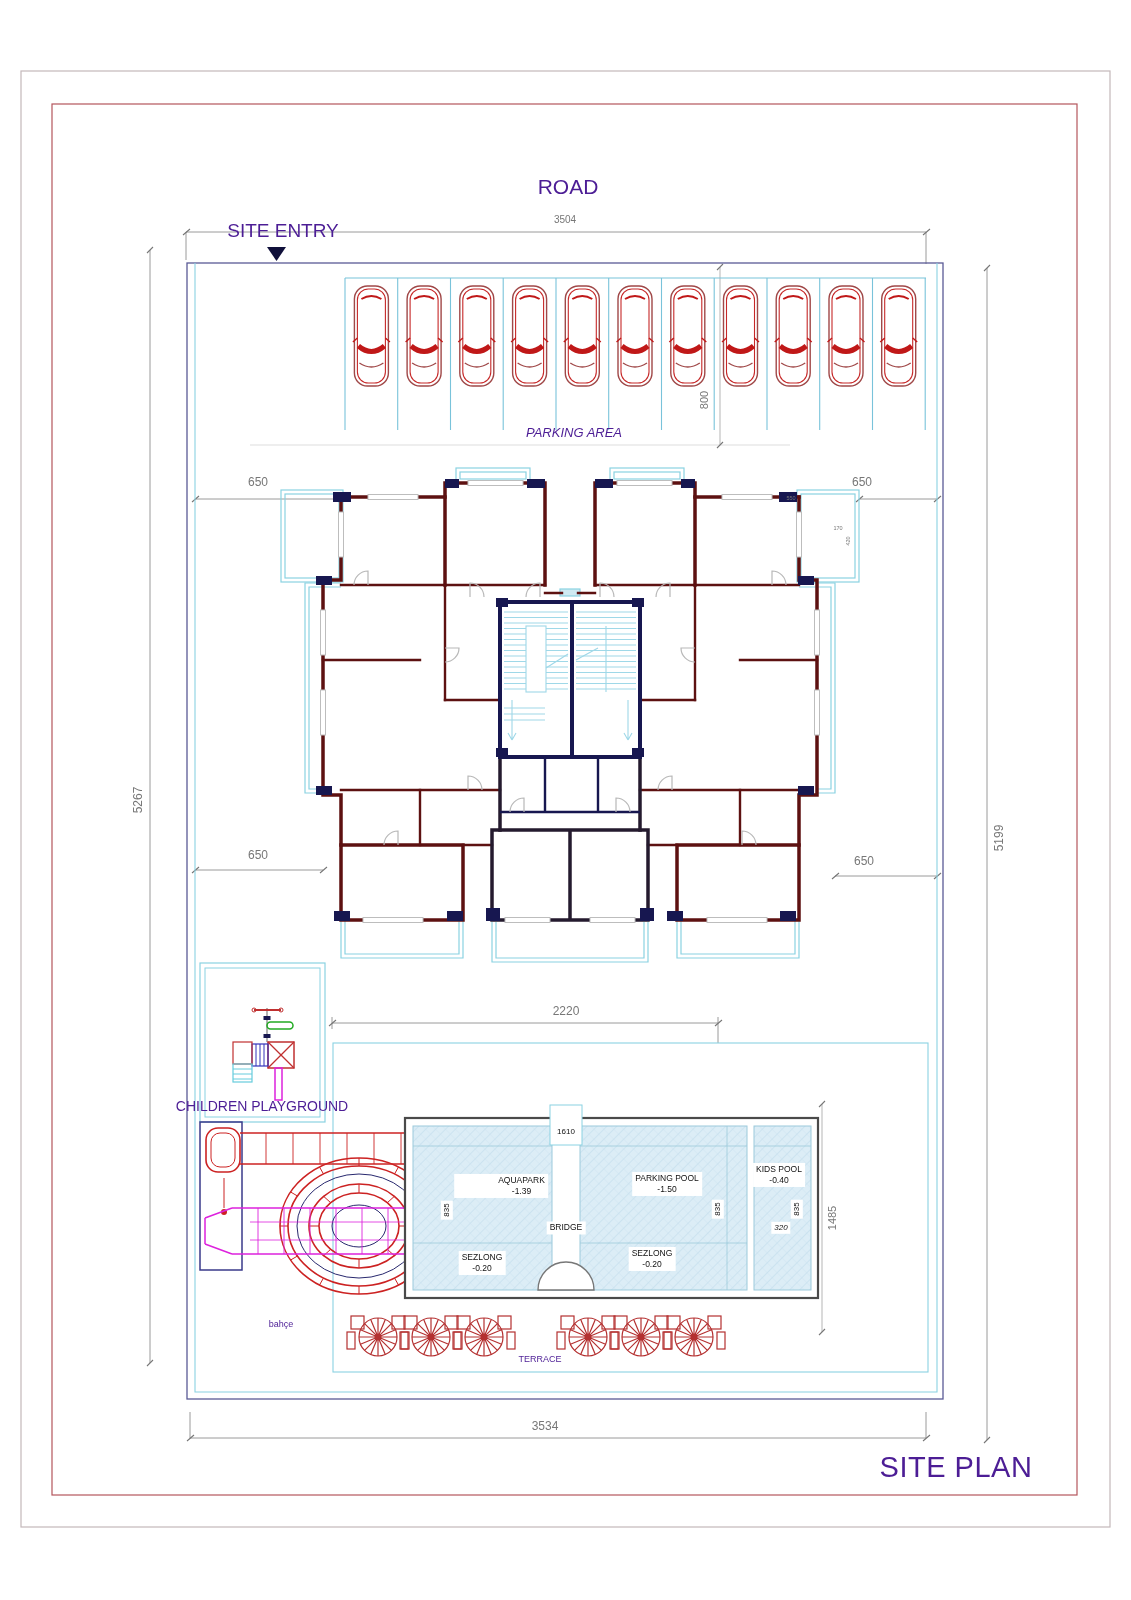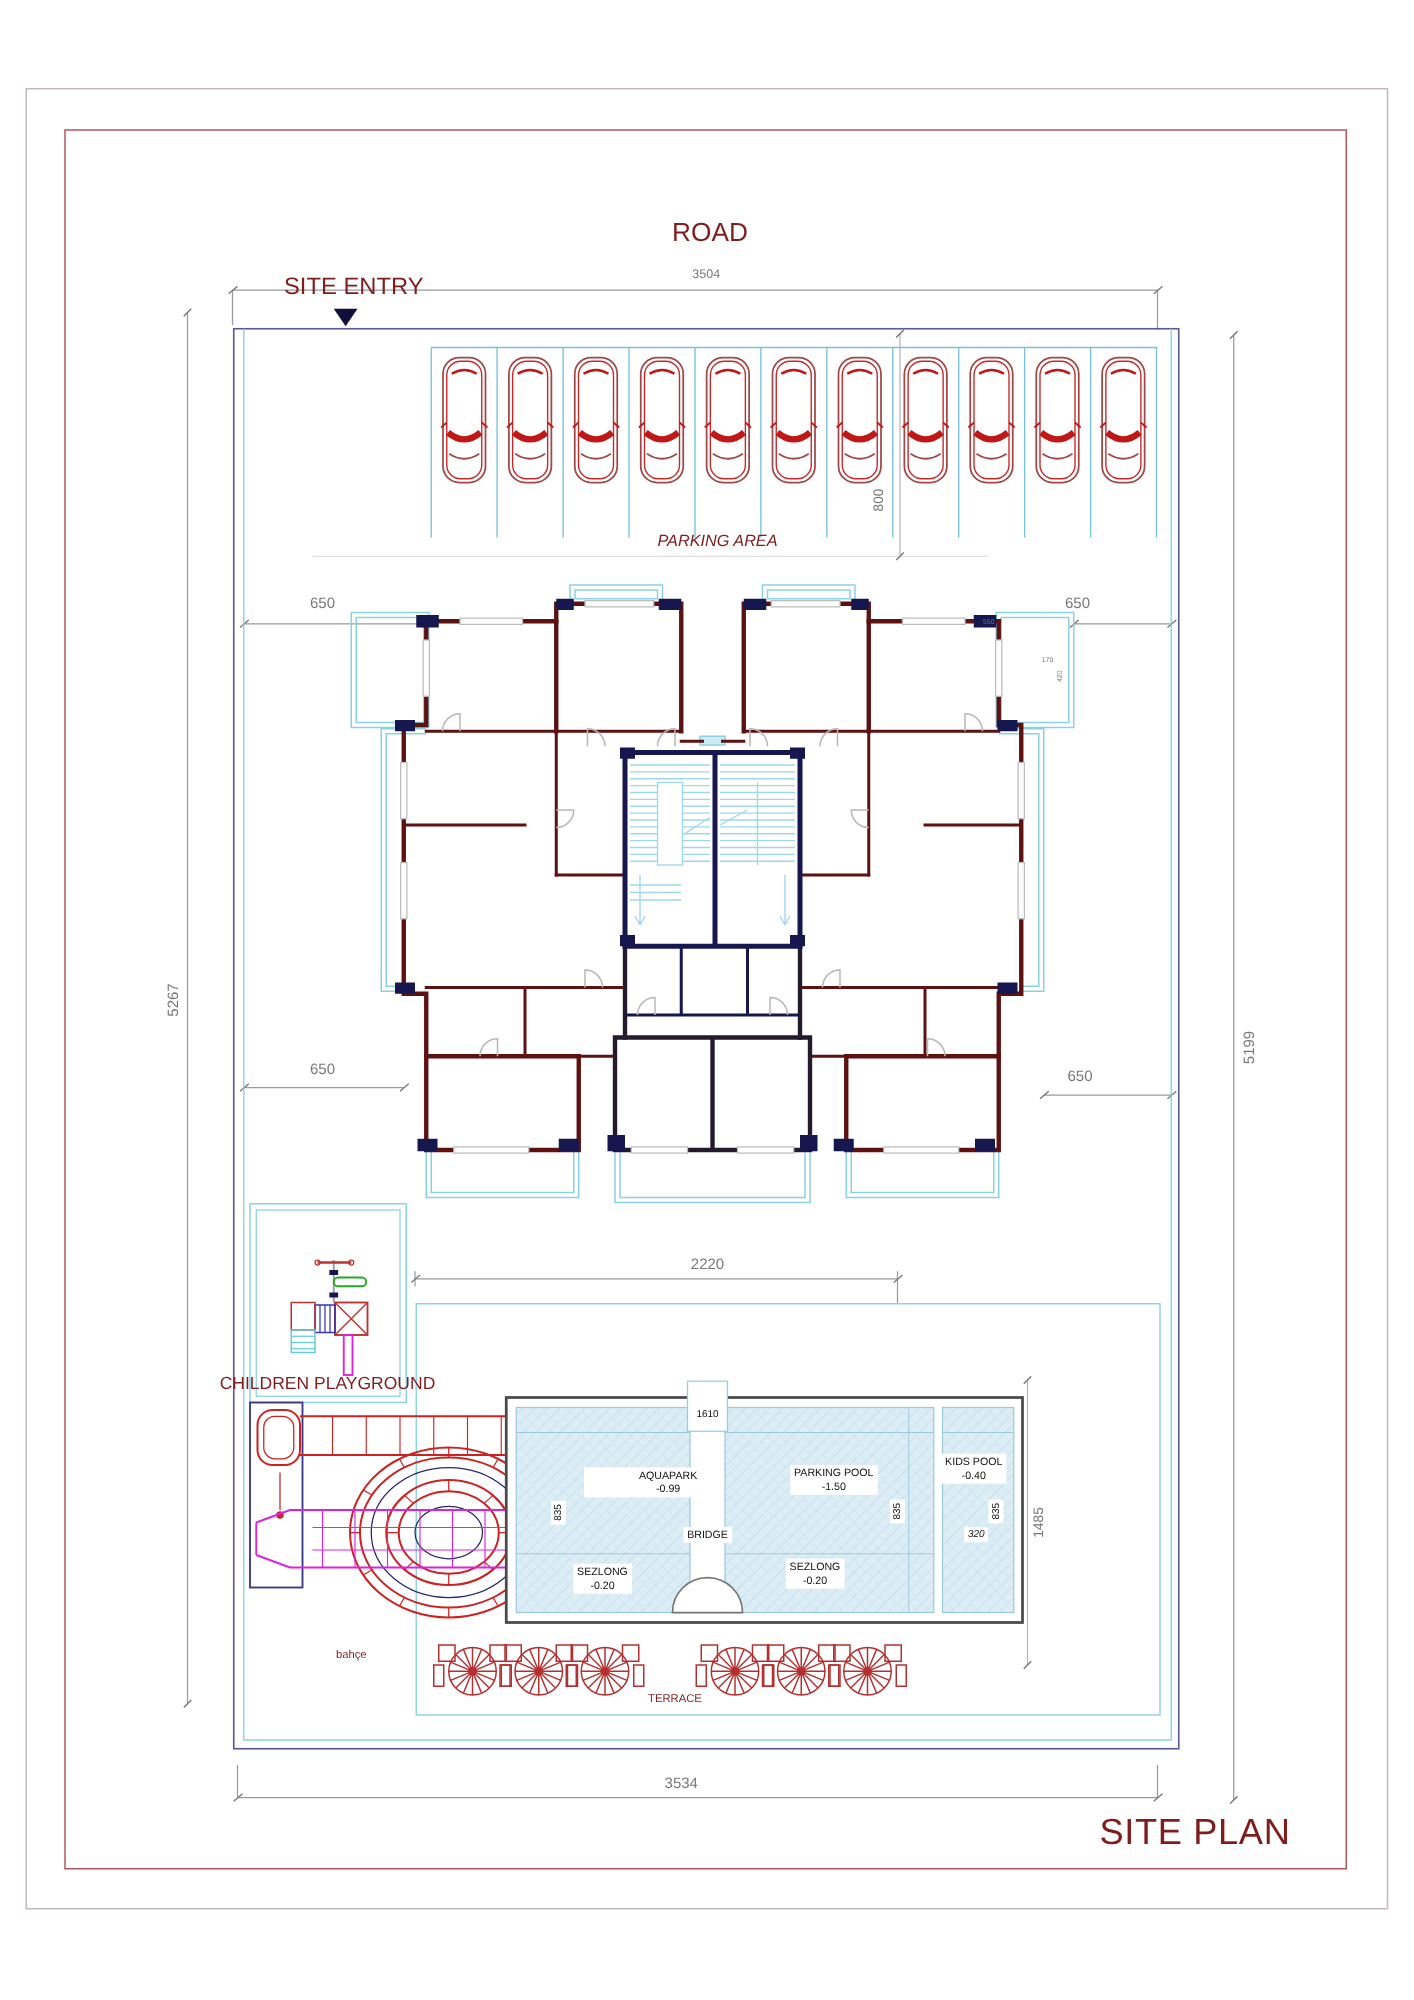--- a/index.html
+++ b/index.html
@@ -1,20 +1,20 @@
 <!DOCTYPE html>
 <html><head>
 <meta charset="utf-8">
 <style>
   html,body{margin:0;padding:0;background:#fff;}
   .page{position:relative;width:1131px;height:1600px;background:#fff;overflow:hidden;
         font-family:"Liberation Sans", sans-serif;}
   svg{position:absolute;left:0;top:0;}
   .lbl{position:absolute;white-space:nowrap;transform:translate(-50%,-50%);
-       color:#7f1d1d;line-height:1;}
+       color:#4c1d95;line-height:1;}
   .rot{transform:translate(-50%,-50%) rotate(-90deg);}
   .dim{color:#777;}
   .chip{position:absolute;transform:translate(-50%,-50%);background:#fff;
         padding:1px 3px;text-align:center;font-size:8.5px;line-height:1.3;color:#111;
         white-space:nowrap;}
   .chip.rot{transform:translate(-50%,-50%) rotate(-90deg);}
   .big-title{font-size:29px;letter-spacing:.5px;}
 </style>
 </head>
 <body>
@@ -362,23 +362,23 @@
 <div class="lbl dim rot" style="left:849px;top:541px;font-size:5.5px;">420</div>
 <div class="lbl dim rot" style="left:138px;top:800px;font-size:12px;">5267</div>
 <div class="lbl dim rot" style="left:999px;top:838px;font-size:12px;">5199</div>
 <div class="lbl dim" style="left:258px;top:855px;font-size:12px;">650</div>
 <div class="lbl dim" style="left:864px;top:861px;font-size:12px;">650</div>
 <div class="lbl dim" style="left:566px;top:1011px;font-size:12px;">2220</div>
 
 <div class="lbl" style="left:262px;top:1106px;font-size:14px;">CHILDREN PLAYGROUND</div>
 
 <div class="chip dim" style="left:566px;top:1132px;font-size:8px;">1610</div>
-<div class="chip" style="left:514px;top:1186px;padding-left:44px;">
+<div class="chip" style="left:501px;top:1186px;padding-left:44px;">
   <div>AQUAPARK</div>
-  <div>-0.99</div>
+  <div>-1.39</div>
 </div>
 <div class="chip" style="left:566px;top:1196px;margin-top:32px;">
   <div>BRIDGE</div>
 </div>
 <div class="chip" style="left:667px;top:1184px;">
   <div>PARKING POOL</div>
   <div>-1.50</div>
 </div>
 <div class="chip" style="left:779px;top:1151px;margin-top:24px;">
   <div>KIDS POOL</div>

